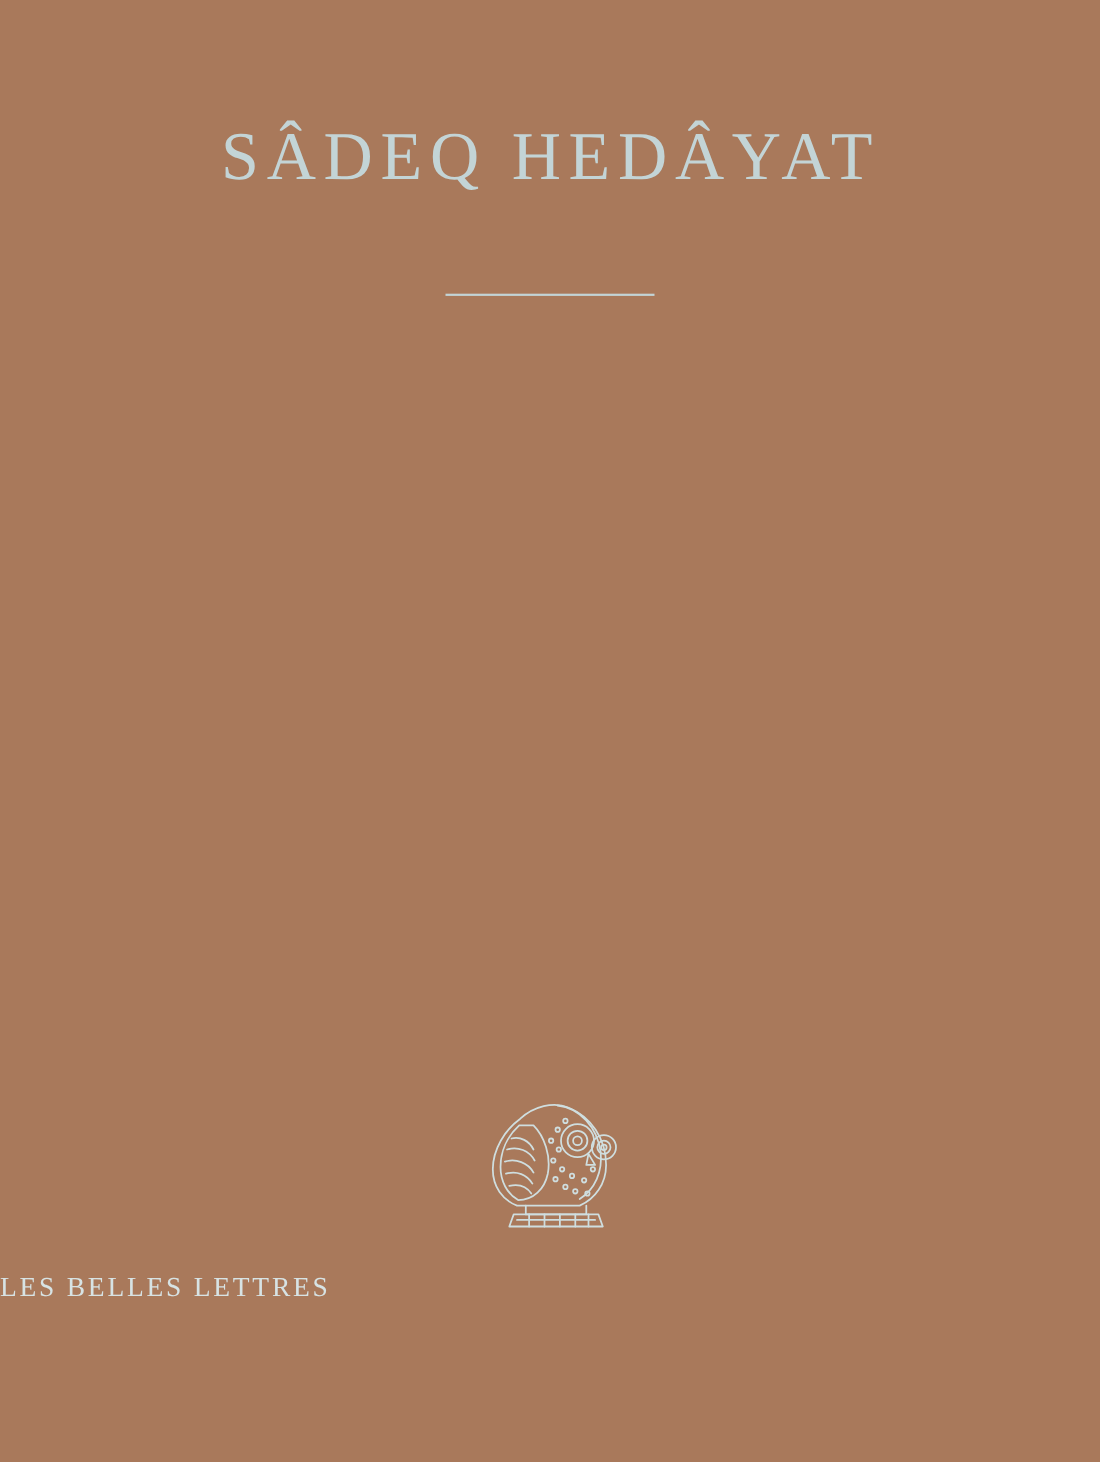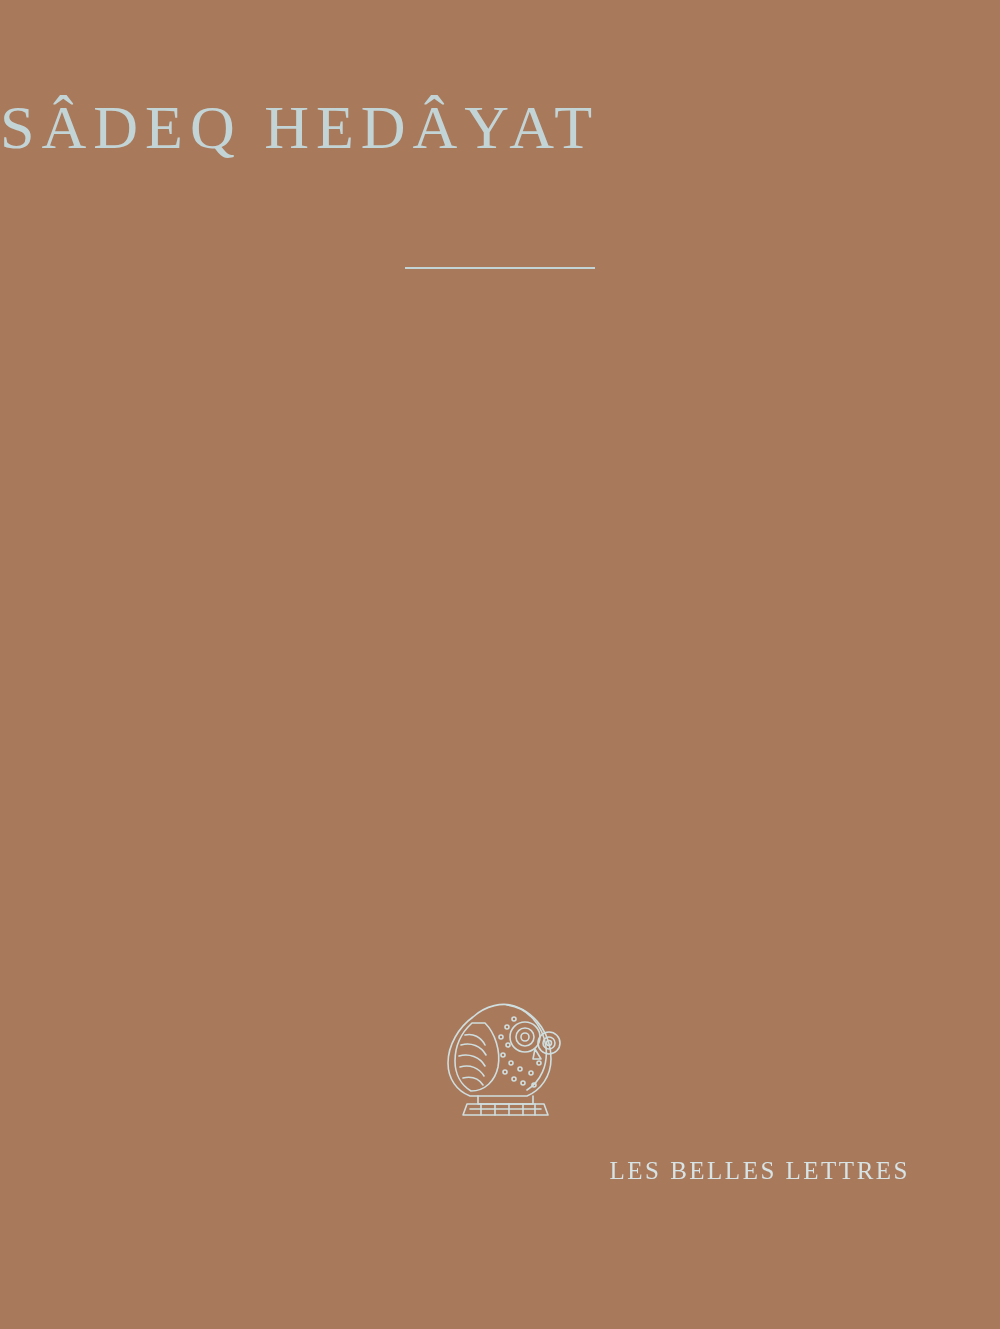--- a/index.html
+++ b/index.html
@@ -15,24 +15,24 @@
   }
   .cover {
     position: relative;
     width: 1000px;
     height: 1329px;
     background: #a9795b;
     box-sizing: border-box;
   }
   .author {
     position: absolute;
-    top: 92px;
+    top: 108px;
     left: 0;
     width: 800px;
-    text-align: left;
+    text-align: right;
     color: #c3d4d6;
     font-size: 62px;
     letter-spacing: 7px;
     font-weight: normal;
     font-family: "Liberation Serif", serif;
     white-space: nowrap;
   }
   .rule {
     position: absolute;
     top: 267px;
@@ -66,21 +66,21 @@
   .logo-wrap svg {
     display: block;
     width: 170px;
     height: 150px;
   }
   .publisher {
     position: absolute;
     top: 1157px;
     left: 0;
     width: 910px;
-    text-align: right;
+    text-align: left;
     color: #d7e3e4;
     font-size: 25px;
     letter-spacing: 2.5px;
     font-family: "Liberation Serif", serif;
     white-space: nowrap;
   }
 </style>
 </head>
 <body>
 

